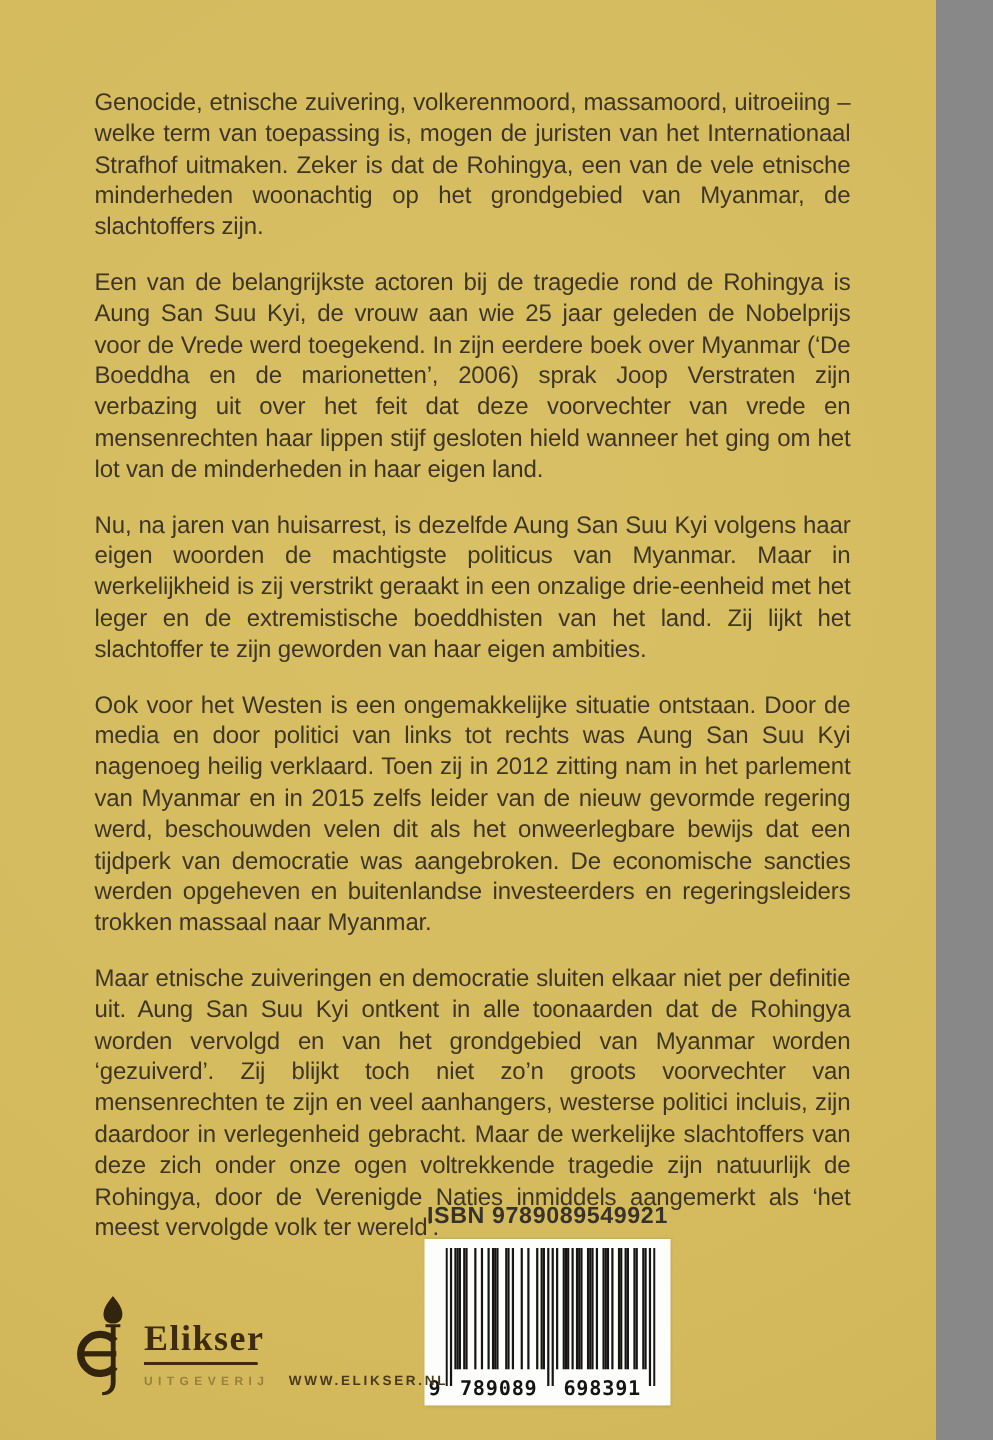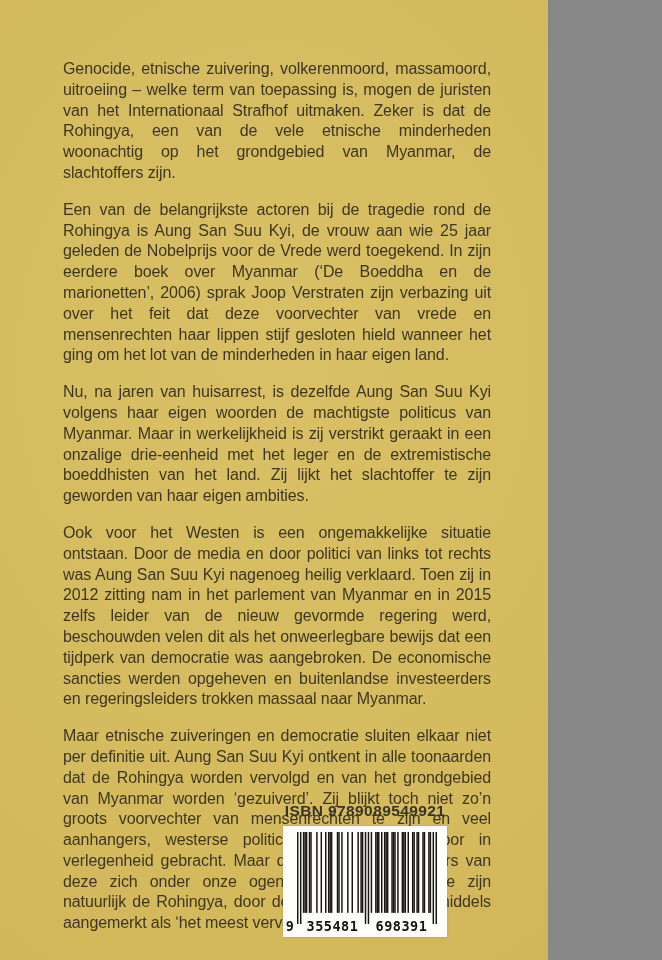--- a/index.html
+++ b/index.html
@@ -3,21 +3,21 @@
 <meta charset="utf-8">
 <style>
   html,body{margin:0;padding:0;}
   body{
     width:662px;height:960px;
     font-family:"Liberation Sans",sans-serif;
     background:#888;
   }
   .cover{
     position:relative;
-    width:548px;height:960px;
+    width:624px;height:960px;
     background:radial-gradient(ellipse 140% 100% at 50% 38%, #d9c066 0%, #d4ba5d 55%, #cbb052 100%);
     overflow:hidden;
   }
   
   .blurb{
     position:absolute;
     top:59px;left:63px;right:57px;
     color:#3e3624;
     font-size:16px;
     line-height:20.8px;
@@ -161,19 +161,40 @@
         <rect x="82" y="0" width="1" height="58"></rect>
         <rect x="85" y="0" width="1" height="58"></rect>
         <rect x="86" y="0" width="1" height="58"></rect>
         <rect x="89" y="0" width="1" height="58"></rect>
         <rect x="90" y="0" width="1" height="58"></rect>
         <rect x="92" y="0" width="1" height="66"></rect>
         <rect x="94" y="0" width="1" height="66"></rect>
       </svg>
     <div class="barcode-digits">
       <span class="bd-lead">9</span>
-      <span class="bd-g1">355481</span>
+      <span class="bd-g1">789089</span>
       <span class="bd-g2">698391</span>
     </div>
   </div>
 
+  <div class="publisher">
+    <svg class="logo-glyph" viewBox="0 0 44 78" aria-hidden="true">
+
+      <path d="M29 0 C25 5 22 9 22 13.5 C22 18 25 20.5 29 20.5 C33 20.5 36 18 36 13.5 C36 9 33 5 29 0 Z" fill="#32240d"></path>
+      <rect x="23.5" y="21" width="11" height="2.2" fill="#32240d"></rect>
+
+      <path d="M27.4 23 L31 23 L31 64 C31 70.5 27 73.5 21 73.8 L21 71.4 C25.4 71 27.4 68.6 27.4 64 Z" fill="#32240d"></path>
+
+      <path d="M30.5 52.5 A14.5 14.5 0 1 1 30.5 33.5" fill="none" stroke="#32240d" stroke-width="5.4"></path>
+
+      <rect x="6" y="41" width="25.5" height="3.9" fill="#32240d"></rect>
+    </svg>
+    <div class="pub-text">
+      <div class="pub-name">Elikser</div>
+      <div class="pub-underline"></div>
+      <div class="pub-row">
+        <span class="pub-tagline">UITGEVERIJ</span>
+        <span class="pub-site">WWW.ELIKSER.NL</span>
+      </div>
+    </div>
+  </div>
 
 </div>
 
 </body></html>

